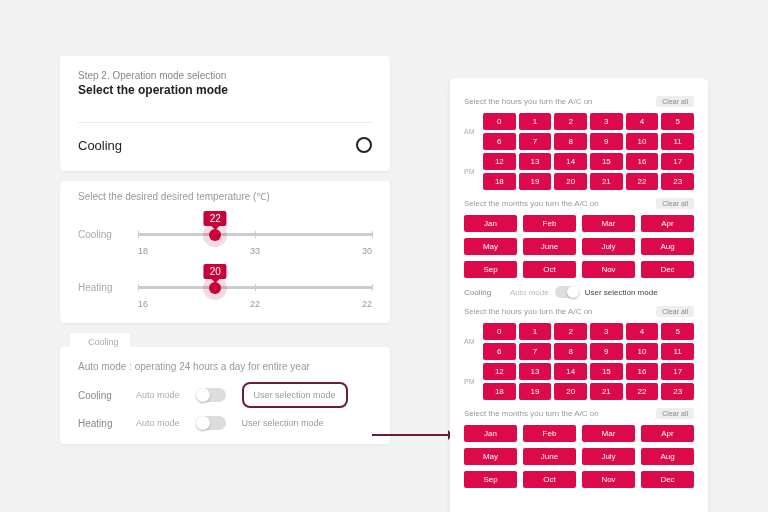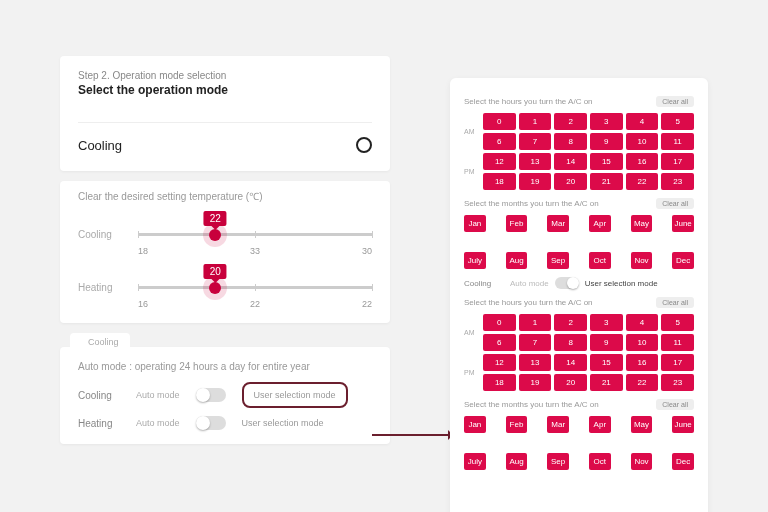--- a/index.html
+++ b/index.html
@@ -237,22 +237,22 @@
   .cell {
     background: #dc0a4a;
     color: #fff;
     font-size: 8px;
     text-align: center;
     padding: 4px 0;
     border-radius: 2px;
   }
   .month-grid {
     display: grid;
-    grid-template-columns: repeat(6, 1fr);
-    gap: 20px;
+    grid-template-columns: repeat(4, 1fr);
+    gap: 6px;
     margin-bottom: 8px;
   }
   .r-mode-row {
     display: flex;
     align-items: center;
     gap: 6px;
     font-size: 8px;
     color: #888;
     margin: 6px 0 8px;
   }
@@ -291,21 +291,21 @@
   <div class="card">
     <div class="step-label">Step 2.  Operation mode selection</div>
     <div class="step-title">Select the operation mode</div>
     <div class="radio-row first">
       <span>Cooling</span>
       <span class="radio-circle"></span>
     </div>
   </div>
 
   <div class="card slider-section">
-    <div class="blur-label">Clear the desired setting temperature (℃)</div>
+    <div class="blur-label">Select the desired desired temperature (℃)</div>
 
     <div class="slider-row">
       <div class="slider-row-label">Cooling</div>
       <div class="slider-track">
         <span class="slider-tick" style="left:0%"></span>
         <span class="slider-tick" style="left:50%"></span>
         <span class="slider-tick" style="left:100%"></span>
         <span class="slider-badge" style="left:33%">22</span>
         <span class="slider-thumb" style="left:33%"></span>
       </div>

